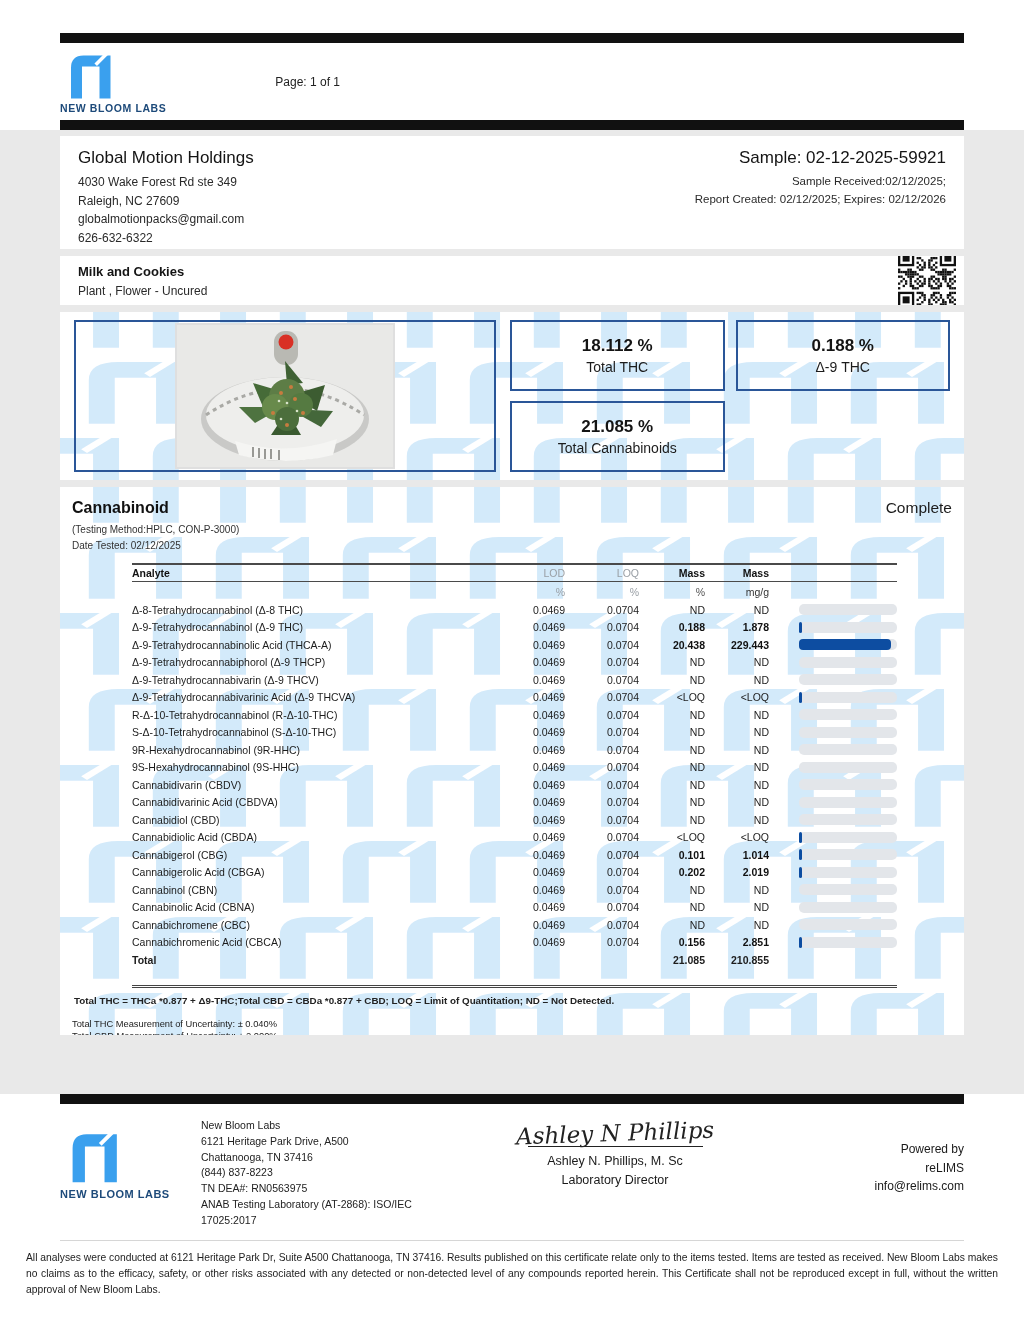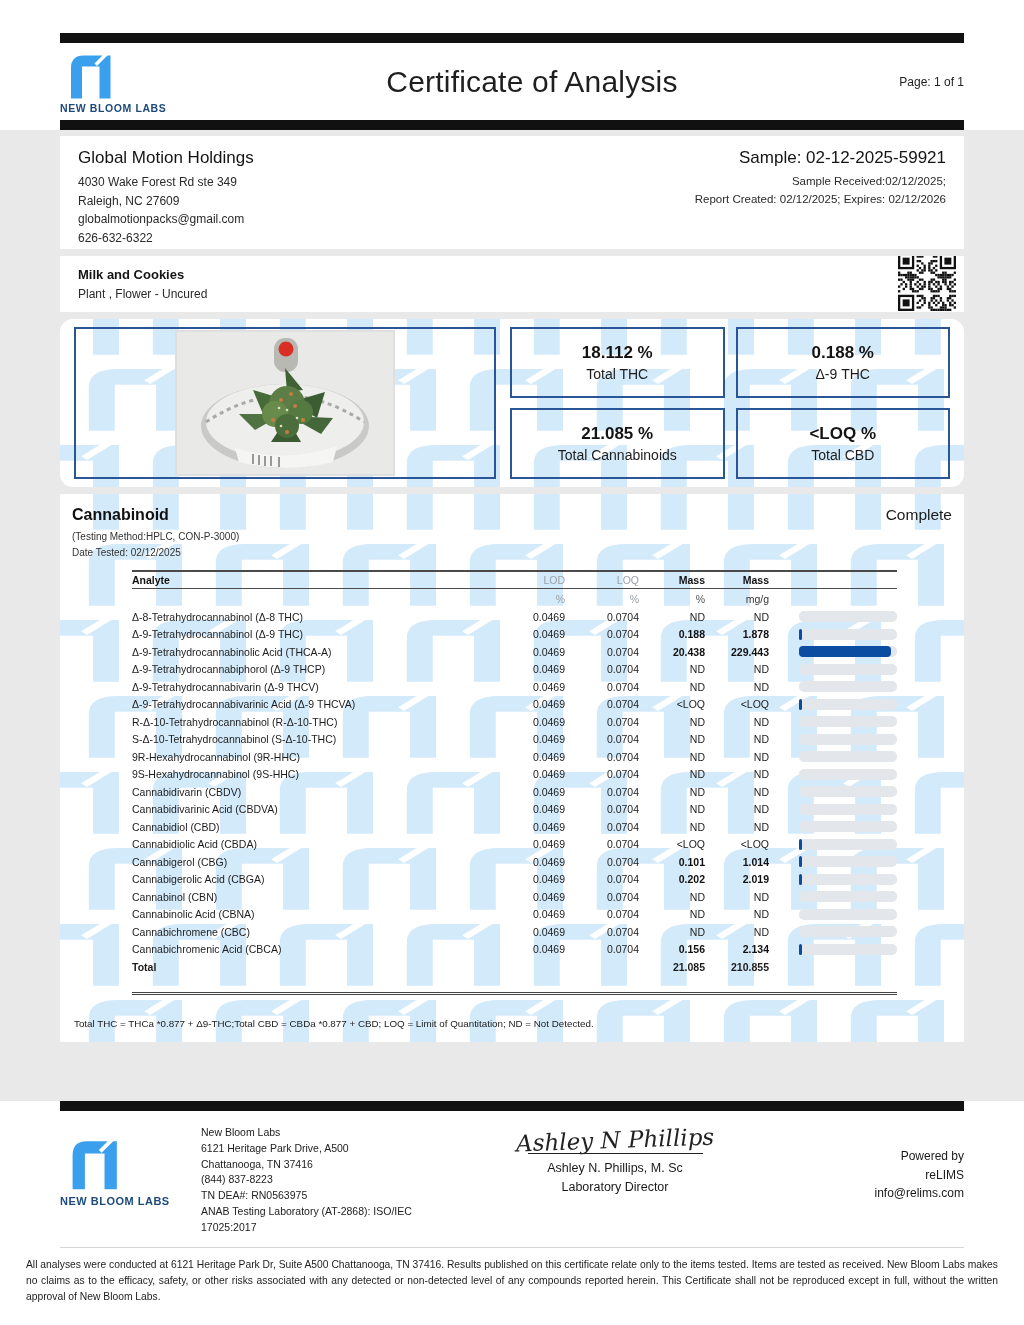--- a/index.html
+++ b/index.html
@@ -26,26 +26,26 @@
   .wm span { position:absolute; }
 
   .card-info { height:113px; }
   .card-info .card-c { display:flex; justify-content:space-between; padding:12px 18px 0; }
   .client-name { font-size:17px; color:#141414; margin-bottom:5px; }
   .client-line { font-size:12px; color:#2a2a2a; line-height:1.55; }
   .sample-blk { text-align:right; }
   .sample-id { font-size:17px; color:#141414; margin-bottom:4px; }
   .sample-line { font-size:11.5px; color:#2a2a2a; line-height:1.6; }
 
-  .card-product { height:56px; }
+  .card-product { height:49px; }
   .card-product .card-c { display:flex; justify-content:space-between; align-items:center; padding:0 8px 0 18px; }
   .prod-name { font-size:13px; font-weight:bold; color:#141414; margin-bottom:5px; }
   .prod-type { font-size:12px; color:#2a2a2a; }
 
-  .card-summary { height:168px;border-radius:13px; }
+  .card-summary { height:168px; }
   .card-summary .card-c { display:flex; gap:14px; padding:8px 14px; }
   .img-box { width:422px; border:2px solid #2a5698; display:flex; align-items:center; justify-content:center; }
   .stats { flex:1; display:grid; grid-template-columns:1fr 1fr; grid-template-rows:1fr 1fr; gap:10px 11px; }
   .stat { border:2px solid #2a5698; display:flex; flex-direction:column; align-items:center; justify-content:center; }
   .stat .v { font-size:17px; font-weight:bold; color:#141414; }
   .stat .l { font-size:14px; color:#1c1c1c; margin-top:3px; }
 
   .card-cann { height:548px; }
   .card-cann .card-c { padding:12px 12px 0; }
   .cann-head { display:flex; justify-content:space-between; align-items:baseline; }
@@ -66,21 +66,21 @@
   .t-hdr { border-top:2px solid #4a4a4a; border-bottom:1.5px solid #4a4a4a; height:19px; }
   .t-hdr .c-an, .t-hdr .c-mp, .t-hdr .c-mg { font-weight:bold; color:#111; font-size:10.5px; }
   .t-hdr .c-lod, .t-hdr .c-loq { color:#9aa0a6; }
   .t-units { height:19px; }
   .t-units .c-lod, .t-units .c-loq { color:#9aa0a6; }
   .t-units .c-mp { color:#555; }
   .t-units .c-mg { color:#333; }
   .bold { font-weight:bold; color:#111; }
   .t-total { font-weight:bold; }
   .t-bottom { border-bottom:3px double #444; height:3px; margin:2px 55px 0 60px; }
-  .cann-note { font-size:9.8px; color:#222; margin:23px 0 0 2px; }
+  .cann-note { font-size:9.8px; color:#222; margin:7px 0 0 2px;font-weight:bold; }
   .cann-unc { font-size:9.3px; color:#222; margin-top:12px; line-height:1.35; }
 
   
   .ftr { padding:14px 60px 0; display:flex; }
   .f-logo { width:135px; display:flex; flex-direction:column; align-items:flex-start; padding-top:10px; }
   .f-logo .brand { font-size:11px; color:#1d4a7a; letter-spacing:.5px; font-weight:bold; margin-top:4px; }
   .f-lab { width:225px; font-size:10.5px; line-height:1.5; color:#222; margin-left:6px; }
   .f-sig { flex:1; text-align:center; padding-top:2px; }
   .sig-script { font-family:"DejaVu Serif", serif; font-style:italic; font-size:23px; color:#222; transform:rotate(-2deg); display:inline-block; }
   .sig-line { width:175px; border-bottom:1.5px solid #222; margin:0 auto 5px; }
@@ -98,21 +98,20 @@
   <div class="black-bar"></div>
 
   <div class="hdr">
     <div class="logo-block">
       <svg width="62" height="50" viewBox="0 0 100 100">
         <path d="M10,97 L10,36 Q10,11 35,11 L89,11 L89,97 L67,97 L67,33 L32,33 L32,97 Z" fill="#3aa0ee"></path>
         <rect x="73" y="-10" width="7" height="46" transform="rotate(45 76 12)" fill="#ffffff"></rect>
       </svg>
       <div class="brand">NEW BLOOM LABS</div>
     </div>
-    <div class="hdr-title">Certificate of Analysis</div>
     <div class="hdr-page">Page: 1 of 1</div>
   </div>
 
   <div class="black-bar"></div>
 
   <div class="gray">
 
     <div class="card card-info">
       <div class="card-c">
         <div>
@@ -494,24 +493,20 @@
             <div class="l">Total THC</div>
           </div>
           <div class="stat">
             <div class="v">0.188 %</div>
             <div class="l">Δ-9 THC</div>
           </div>
           <div class="stat">
             <div class="v">21.085 %</div>
             <div class="l">Total Cannabinoids</div>
           </div>
-          <div class="stat">
-            <div class="v">&lt;LOQ %</div>
-            <div class="l">Total CBD</div>
-          </div>
         </div>
       </div>
     </div>
 
     <div class="card card-cann">
       <div class="wm">
           <span style="left:-46px;top:-34px"><svg width="118" height="72" viewBox="0 0 100 100" preserveAspectRatio="none" style="opacity:0.9">
               <path d="M10,97 L10,36 Q10,11 35,11 L89,11 L89,97 L67,97 L67,33 L32,33 L32,97 Z" fill="#cfe8fa"></path>
               <rect x="73" y="-10" width="7" height="46" transform="rotate(45 76 12)" fill="#ffffff"></rect>
             </svg></span>
@@ -996,21 +991,21 @@
     <span class="c-mg">ND</span>
     <span class="c-sp"></span>
     <span class="c-bar"></span>
   </div>
 
   <div class="t-row">
     <span class="c-an">Cannabichromenic Acid (CBCA)</span>
     <span class="c-lod">0.0469</span>
     <span class="c-loq">0.0704</span>
     <span class="c-mp bold">0.156</span>
-    <span class="c-mg bold">2.134</span>
+    <span class="c-mg bold">2.851</span>
     <span class="c-sp"></span>
     <span class="c-bar">
                   <i class="bar" style="width: 2.5px;"></i>
                 </span>
   </div>
 </div>
           <div class="t-row t-total">
             <span class="c-an">Total</span>
             <span class="c-lod"></span>
               <span class="c-loq"></span>

